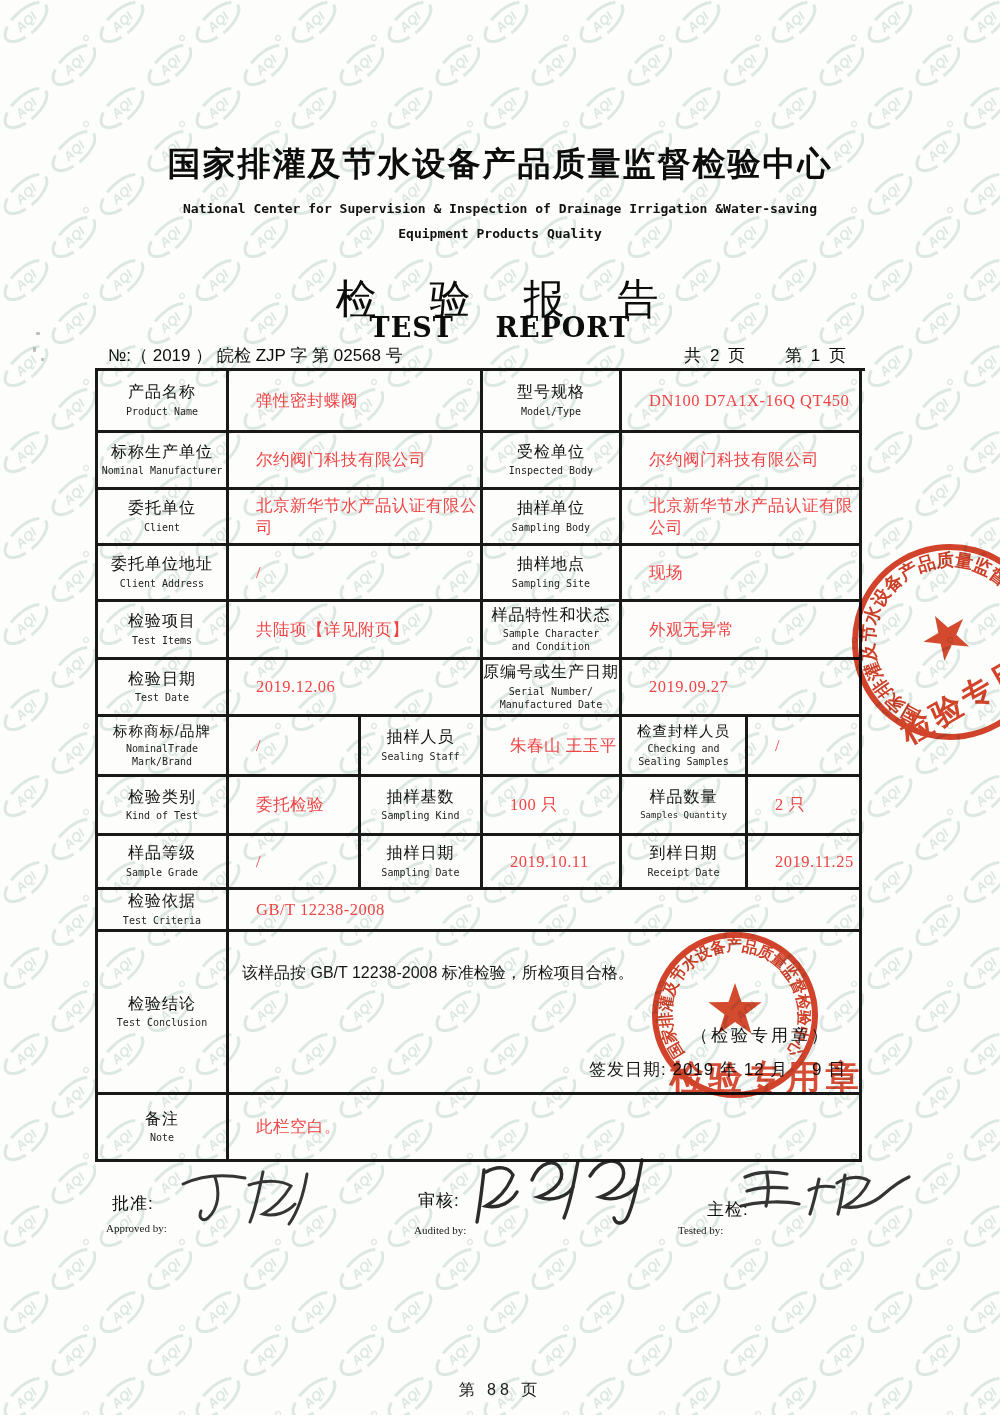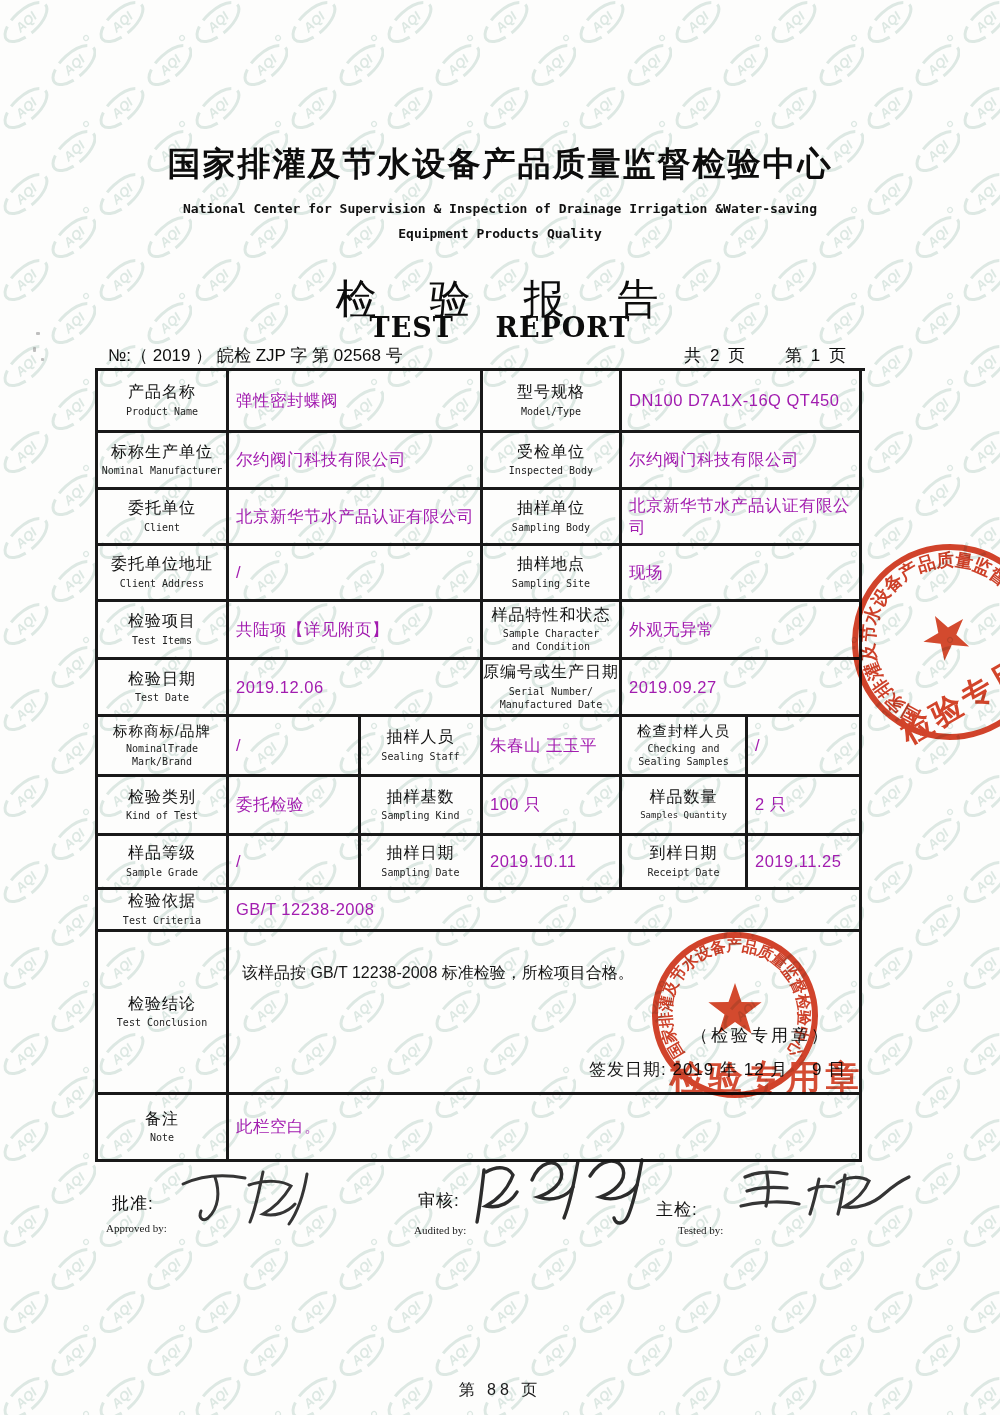--- a/index.html
+++ b/index.html
@@ -35,21 +35,21 @@
     border-left:3px solid #191919;border-top:3px solid #191919;
     background:transparent;}
   .cell{border-right:3px solid #191919;border-bottom:3px solid #191919;
     box-sizing:border-box;display:flex;flex-direction:column;align-items:center;justify-content:center;
     overflow:visible;}
   .cell.s2{grid-column:span 2;}
   .cell.s5{grid-column:span 5;}
   .cell .zh{font-size:16px;letter-spacing:1px;color:#111;text-align:center;line-height:1.15;}
   .cell .en{font-family:"DejaVu Sans Mono",monospace;font-size:10px;color:#222;text-align:center;
     white-space:pre-line;line-height:1.3;margin-top:3px;}
-  .cell.value{align-items:flex-start;justify-content:center;padding-left:7px;font-size:16.5px;color:#a21caf;}
+  .cell.value{align-items:flex-start;justify-content:center;padding-left:27px;font-size:16.5px;color:#ef4444;font-family:Liberation Serif, serif;}
   .cell.value .v{letter-spacing:.5px;}
   .cell.conclusion{position:relative;align-items:flex-start;justify-content:flex-start;padding:31px 0 0 13px;}
   .seal-note{position:absolute;left:462px;top:92px;font-size:17px;letter-spacing:3px;color:#141414;}
   .issue-date{position:absolute;left:360px;top:126px;font-size:17px;letter-spacing:1px;color:#141414;}
 
   
   .sigrow{position:absolute;left:0;top:1178px;width:1000px;z-index:1;}
   .sig-label{position:absolute;font-size:17px;color:#0f0f0f;letter-spacing:1px;}
   .sig-label-en{position:absolute;font-family:Liberation Serif, serif;font-size:11px;color:#191919;text-align:right;}
 
@@ -280,21 +280,21 @@
     <div class="cell value s5">
         <span class="v">此栏空白。</span>
       </div>
   </div>
 
   <div class="sigrow">
     <span class="sig-label" style="left:112px;top:14px">批准:</span>
     <span class="sig-label-en" style="left:106px;top:44px">Approved by:</span>
     <span class="sig-label" style="left:418px;top:11px">审核:</span>
     <span class="sig-label-en" style="left:414px;top:46px">Audited by:</span>
-    <span class="sig-label" style="left:656px;top:20px">主检:</span>
+    <span class="sig-label" style="left:707px;top:20px">主检:</span>
     <span class="sig-label-en" style="left:678px;top:46px">Tested by:</span>
   </div>
 
   <div class="footer">第 88 页</div>
 
   <div class="speck" style="left:36px;top:332px;width:4px;height:3px"></div>
   <div class="speck" style="left:33px;top:347px;width:3px;height:5px"></div>
   <div class="speck" style="left:41px;top:358px;width:3px;height:3px"></div>
 </div>
 

